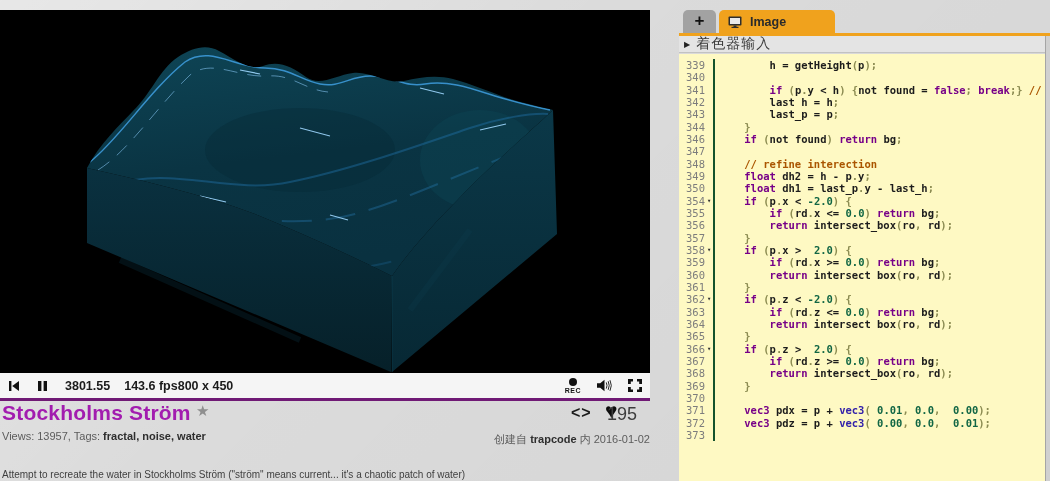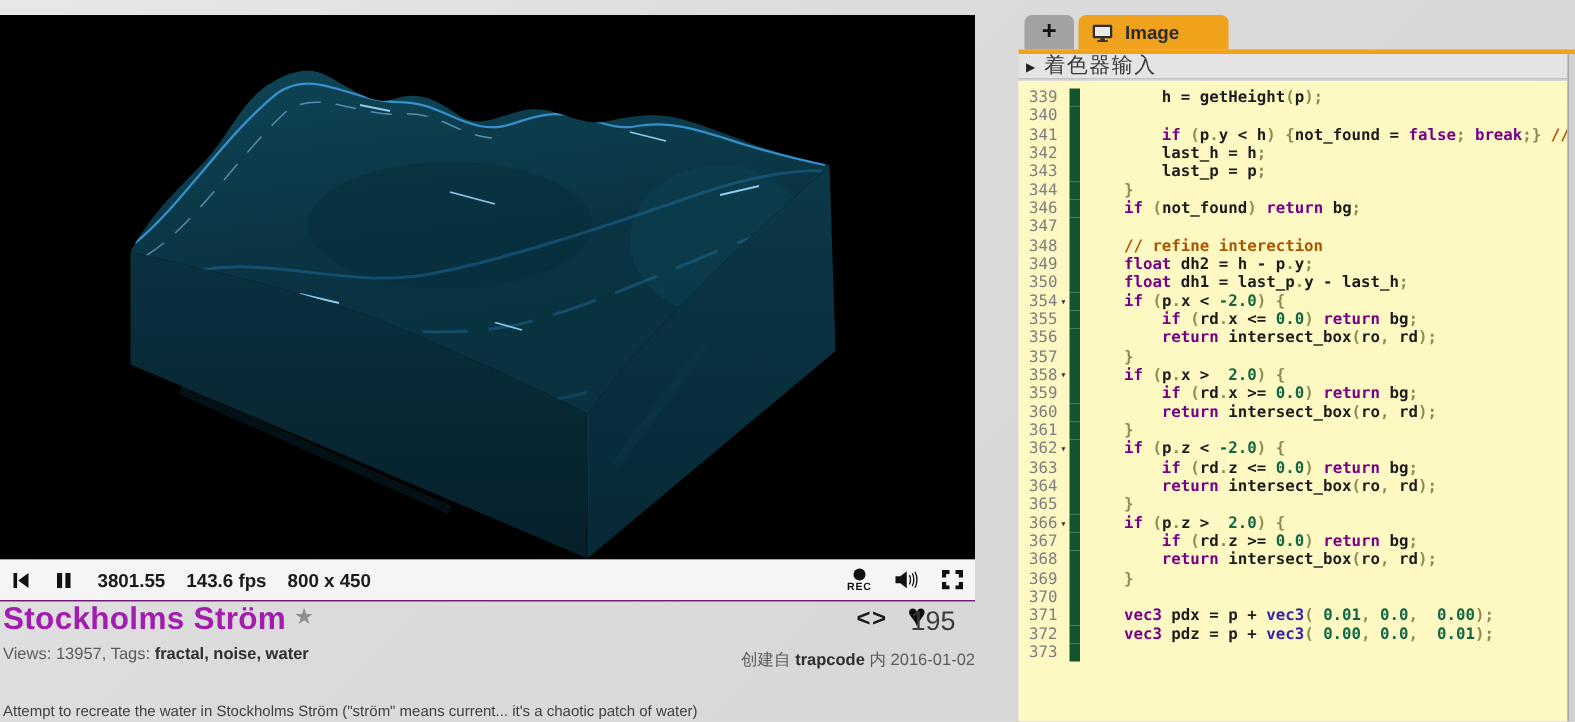--- a/index.html
+++ b/index.html
@@ -7,21 +7,21 @@
     width:1050px;height:481px;overflow:hidden;position:relative;
     background:#dbdbdb;
     background-image:linear-gradient(135deg, rgba(255,255,255,.35) 0%, rgba(255,255,255,0) 40%, rgba(0,0,0,.03) 100%);
     font-family:"Liberation Sans", sans-serif;
   }
   
   .canvas-wrap{position:absolute;left:0;top:10px;width:650px;height:363px;background:#000;}
   .canvas-wrap svg{display:block;}
   .player-bar{
     position:absolute;left:0;top:373px;width:650px;height:28px;background:#f5f5f5;
-    border-bottom:1px solid #701a75;display:flex;align-items:center;box-sizing:border-box;
+    border-bottom:3px solid #701a75;display:flex;align-items:center;box-sizing:border-box;
     padding:0 8px;
   }
   .pb-icon{display:inline-flex;align-items:center;justify-content:center;cursor:pointer;}
   .pb-text{font-size:12.5px;font-weight:bold;color:#1b1b1b;letter-spacing:0;}
   .rec-wrap{margin-left:auto;display:flex;flex-direction:column;align-items:center;line-height:1;cursor:pointer;}
   .rec-dot{width:8px;height:8px;border-radius:50%;background:#111;}
   .rec-label{font-size:7px;font-weight:bold;color:#111;margin-top:1px;letter-spacing:.5px;}
   .title-row{position:absolute;left:0;top:401px;width:650px;height:26px;}
   .shader-title{position:absolute;left:2px;top:0;font-size:21px;font-weight:bold;color:#a21caf;margin:0;letter-spacing:.2px;}
   .fav-star{position:absolute;left:196px;top:1px;font-size:15px;color:#8f8f8f;cursor:pointer;}
@@ -31,33 +31,33 @@
   .meta-row{position:absolute;left:0;top:430px;width:650px;height:14px;font-size:11px;color:#5c5c5c;}
   .meta-left{position:absolute;left:2px;top:0;white-space:nowrap;}
   .meta-left b{color:#2e2e2e;}
   .meta-right{position:absolute;right:0;top:2px;white-space:nowrap;}
   .meta-right b{color:#2e2e2e;}
   .shader-desc{position:absolute;left:2px;top:469px;width:640px;font-size:10px;color:#3f3f3f;white-space:nowrap;}
   
   .tabbar{position:absolute;left:679px;top:10px;height:23px;}
   .tab{position:absolute;top:0;height:23px;border-radius:5px 5px 0 0;box-sizing:border-box;cursor:pointer;}
   .tab-plus{left:4px;width:33px;background:#a2a2a2;color:#111;font-size:17px;font-weight:bold;text-align:center;line-height:22px;}
-  .tab-image{left:40px;width:100px;background:#f0a21d;display:flex;align-items:center;padding-left:9px;}
+  .tab-image{left:40px;width:116px;background:#f0a21d;display:flex;align-items:center;padding-left:9px;}
   .tab-image .tab-label{font-size:12.5px;font-weight:bold;color:#2b2b2b;margin-left:8px;}
   .accent-line{position:absolute;left:679px;top:33px;width:371px;height:3px;background:#f0a21d;}
   .inputs-row{position:absolute;left:679px;top:36px;width:371px;height:17px;background:#e4e4e4;border-bottom:1px solid #c2c2c2;display:flex;align-items:center;box-sizing:border-box;cursor:pointer;}
   .inputs-caret{font-size:8px;color:#222;margin:0 6px 0 5px;}
   .inputs-label{font-size:14px;color:#3a3a3a;letter-spacing:1px;}
   .editor{position:absolute;left:679px;top:54px;width:366px;height:427px;background:#fef9c3;overflow:hidden;
     font-family:"DejaVu Sans Mono", monospace;font-size:10.5px;}
   .code-lines{padding-top:5px;}
   .code-line{display:flex;height:12.34px;line-height:12.34px;white-space:pre;}
   .ln{flex:0 0 26px;text-align:right;color:#7d7d7d;}
   .fold{flex:0 0 8px;text-align:center;font-size:7px;color:#333;line-height:12.34px;}
-  .code{flex:1;overflow:hidden;border-left:7px solid #14532d;padding-left:4px;font-weight:bold;}
+  .code{flex:1;overflow:hidden;border-left:2px solid #14532d;padding-left:4px;font-weight:bold;}
   .tok-t{color:#1c1c1c}.tok-k{color:#770088}.tok-b{color:#3322aa}
   .tok-n{color:#116644}.tok-c{color:#aa5500}.tok-p{color:#8c8c52}
   .scroll-strip{position:absolute;left:1045px;top:36px;width:5px;height:445px;background:#d0d0d0;border-left:1px solid #a5a5a5;box-sizing:border-box;cursor:pointer;}
 </style>
 </head>
 <body>
 
 <div class="canvas-wrap">
   <svg width="650" height="363" viewBox="0 0 650 363">
     <defs>
@@ -114,21 +114,21 @@
         <polygon points="11,1 11,11 4.2,6" fill="#111"></polygon>
       </svg>
   </span>
   <span class="pb-icon" style="margin-right:17px;">
     <svg width="11" height="12" viewBox="0 0 11 12">
         <rect x="1" y="1" width="3.4" height="10" fill="#111"></rect>
         <rect x="6.6" y="1" width="3.4" height="10" fill="#111"></rect>
       </svg>
   </span>
   <span class="pb-text" style="margin-right:14px;">3801.55</span>
-  <span class="pb-text" style="margin-right:14px;">143.6 fps</span>
+  <span class="pb-text" style="">143.6 fps</span>
   <span class="pb-text">800 x 450</span>
   <span class="rec-wrap">
     <span class="rec-dot"></span>
     <span class="rec-label">REC</span>
   </span>
   <span class="pb-icon" style="margin-left:15px;">
     <svg width="16" height="13" viewBox="0 0 16 13">
         <polygon points="1,4.2 4.2,4.2 8.5,0.8 8.5,12.2 4.2,8.8 1,8.8" fill="#111"></polygon>
         <path d="M10.3,3.4 q1.4,3.1 0,6.2 M12.2,2.2 q2,4.3 0,8.6 M14,1.2 q2.6,5.3 0,10.6" stroke="#111" stroke-width="0.9" fill="none"></path>
       </svg>

